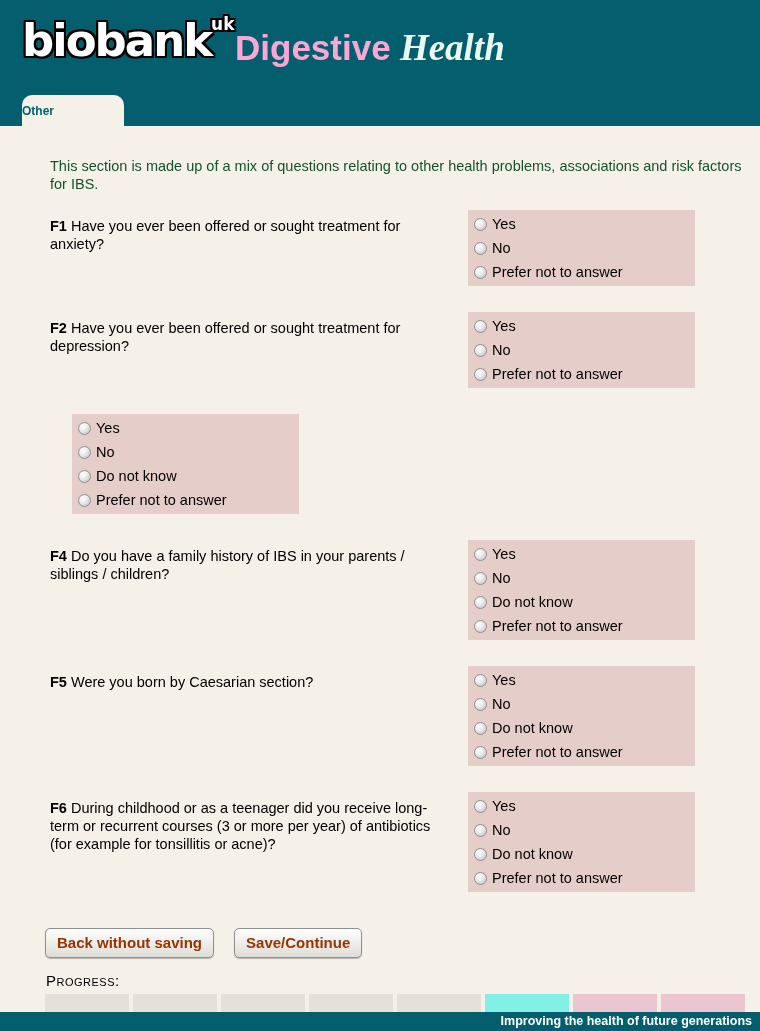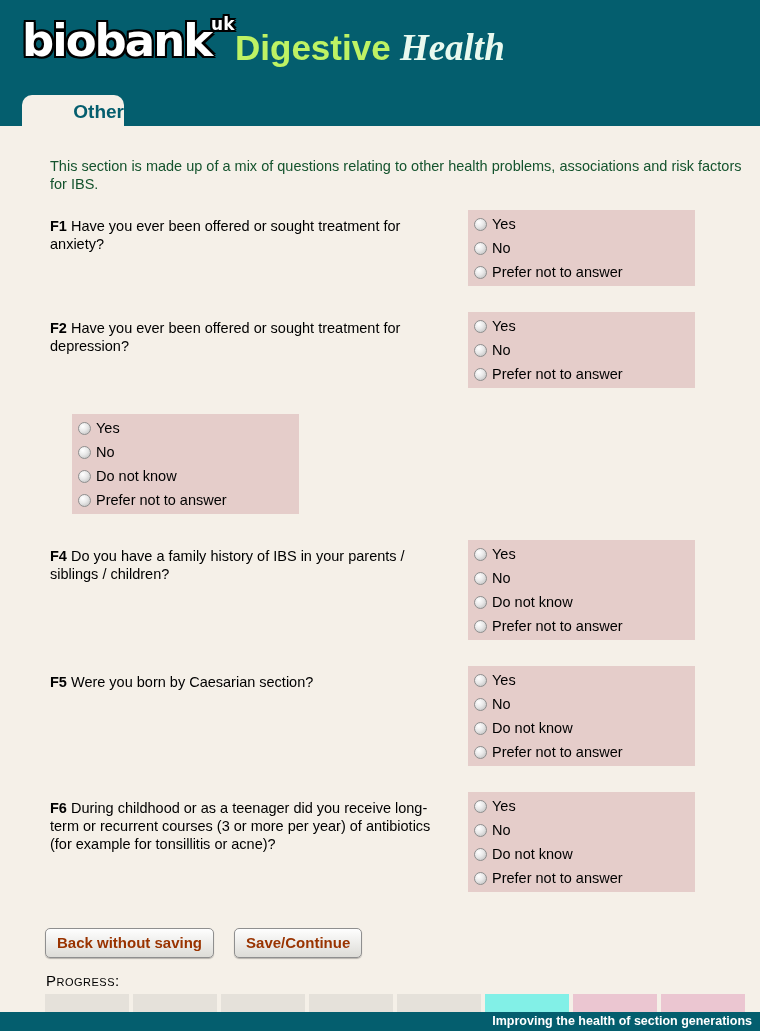--- a/index.html
+++ b/index.html
@@ -31,41 +31,41 @@
     font-size: 17px;
     vertical-align: 26px;
     letter-spacing: 0;
   }
   .page-title {
     position: absolute;
     left: 235px; top: 26px;
     white-space: nowrap;
   }
   .page-title .t1 {
-    color: #bef264;
+    color: #f9a8d4;
     font-size: 35px;
     font-weight: bold;
   }
   .page-title .t2 {
     color: #e9f9ef;
     font-family: "Liberation Serif", serif;
     font-style: italic;
     font-weight: bold;
     font-size: 37px;
   }
   .tab {
     position: absolute;
     left: 22px; bottom: 0;
     width: 102px; height: 31px;
     background: #f5f0e8;
     border-radius: 10px 10px 0 0;
-    text-align: right;
+    text-align: left;
     line-height: 33px;
     color: #045e6e;
-    font-size: 19px;
+    font-size: 12px;
     font-weight: bold;
     cursor: default;
   }
   
   .main { padding: 31px 15px 0 50px; }
   .intro {
     font-size: 14.5px;
     line-height: 18px;
     width: 698px;
     margin-bottom: 17px;
@@ -323,14 +323,14 @@
     <div class="seg" style="background: rgb(229, 225, 218);"></div>
     <div class="seg" style="background: rgb(229, 225, 218);"></div>
     <div class="seg" style="background: rgb(229, 225, 218);"></div>
     <div class="seg" style="background: rgb(229, 225, 218);"></div>
     <div class="seg" style="background: rgb(130, 240, 231);"></div>
     <div class="seg" style="background: rgb(235, 198, 209);"></div>
     <div class="seg" style="background: rgb(235, 198, 209);"></div>
   </div>
 
 <div class="footer">
-  <span>Improving the health of section generations</span>
+  <span>Improving the health of future generations</span>
 </div>
 
 </body></html>

